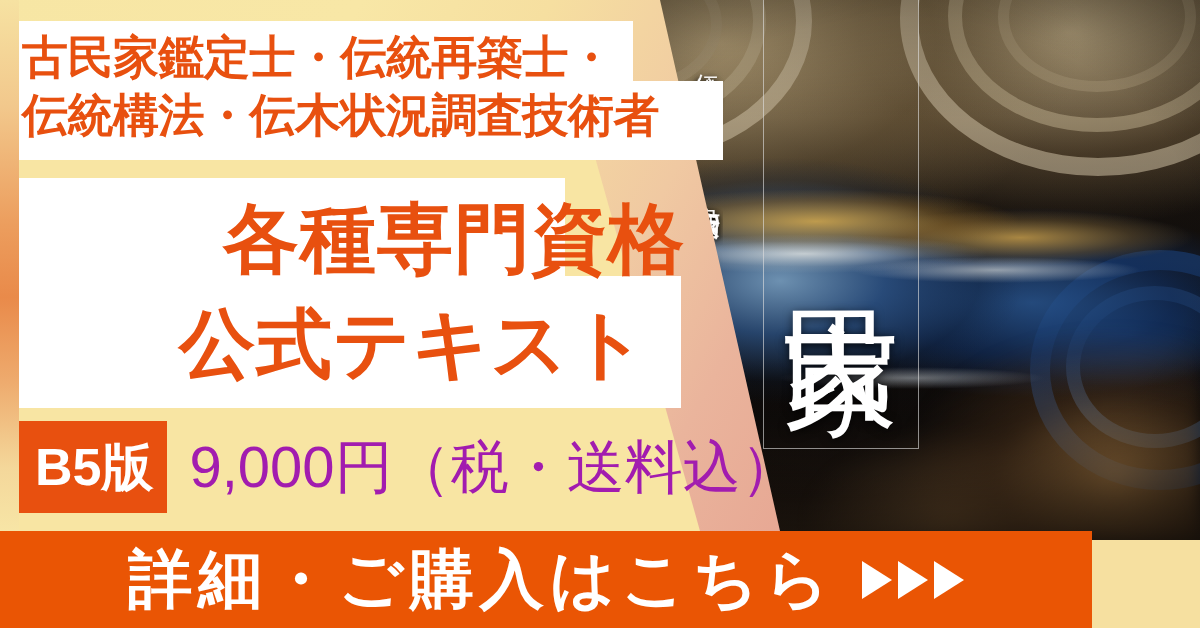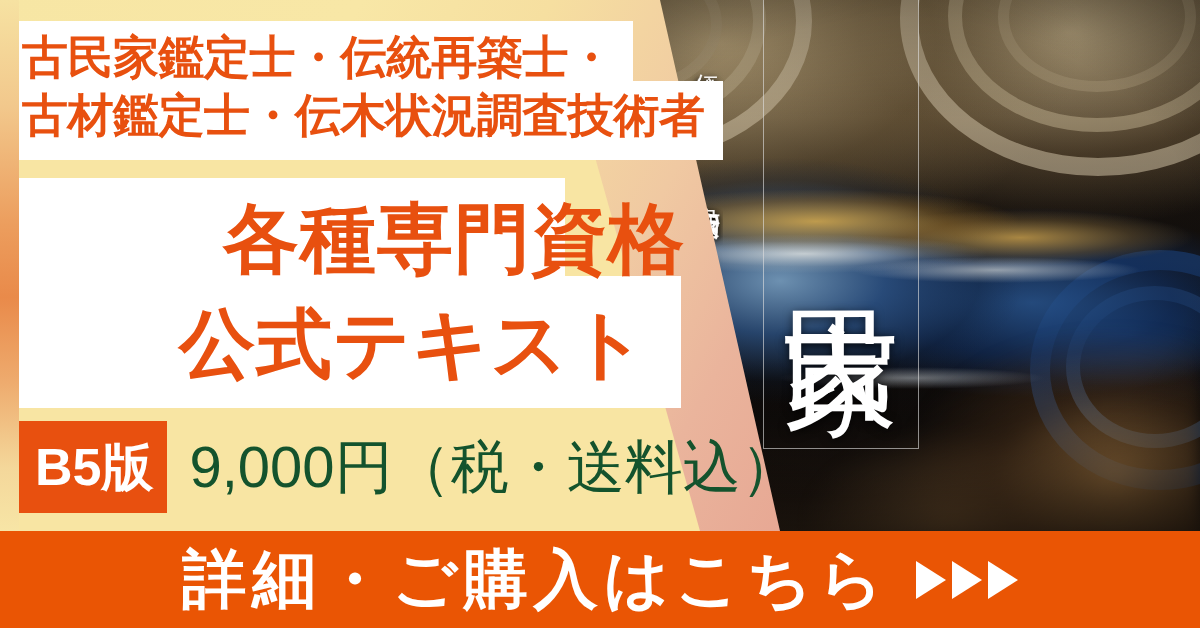--- a/index.html
+++ b/index.html
@@ -224,34 +224,34 @@
     color: #ffffff;
     font-size: 52px;
     font-weight: bold;
     line-height: 92px;
     height: 92px;
     padding: 0 14px 0 16px;
     letter-spacing: 0px;
     text-align: right;
   }
   .price-text {
-    color: #14532d;
+    color: #a21caf;
     font-size: 58px;
     line-height: 92px;
     margin-left: 22px;
     letter-spacing: 0px;
     white-space: nowrap;
   }
 
   
   .cta {
     position: absolute;
     left: 0;
     top: 531px;
-    width: 1200px;
+    width: 1092px;
     height: 97px;
     background: #ea5504;
     display: flex;
     align-items: center;
     justify-content: center;
   }
   .cta-text {
     color: #ffffff;
     font-size: 64px;
     font-weight: bold;
@@ -305,21 +305,21 @@
 
   <div class="yellow-field"></div>
   <div class="yellow-solid"></div>
   <div class="left-strip"></div>
 
   <div class="panel-top"></div>
   <div class="panel-mid"></div>
 
   <div class="cert-lines">
     <span class="cert-line">古民家鑑定士・伝統再築士・</span>
-    <span class="cert-line">古材鑑定士・伝木状況調査技術者</span>
+    <span class="cert-line">伝統構法・伝木状況調査技術者</span>
   </div>
 
   <div class="headline">
     <span class="headline-1">各種専門資格</span>
     <span class="headline-2">公式テキスト</span>
   </div>
 
   <div class="price-row">
     <div class="badge">B5版</div>
     <div class="price-text">9,000円（税・送料込）</div>

